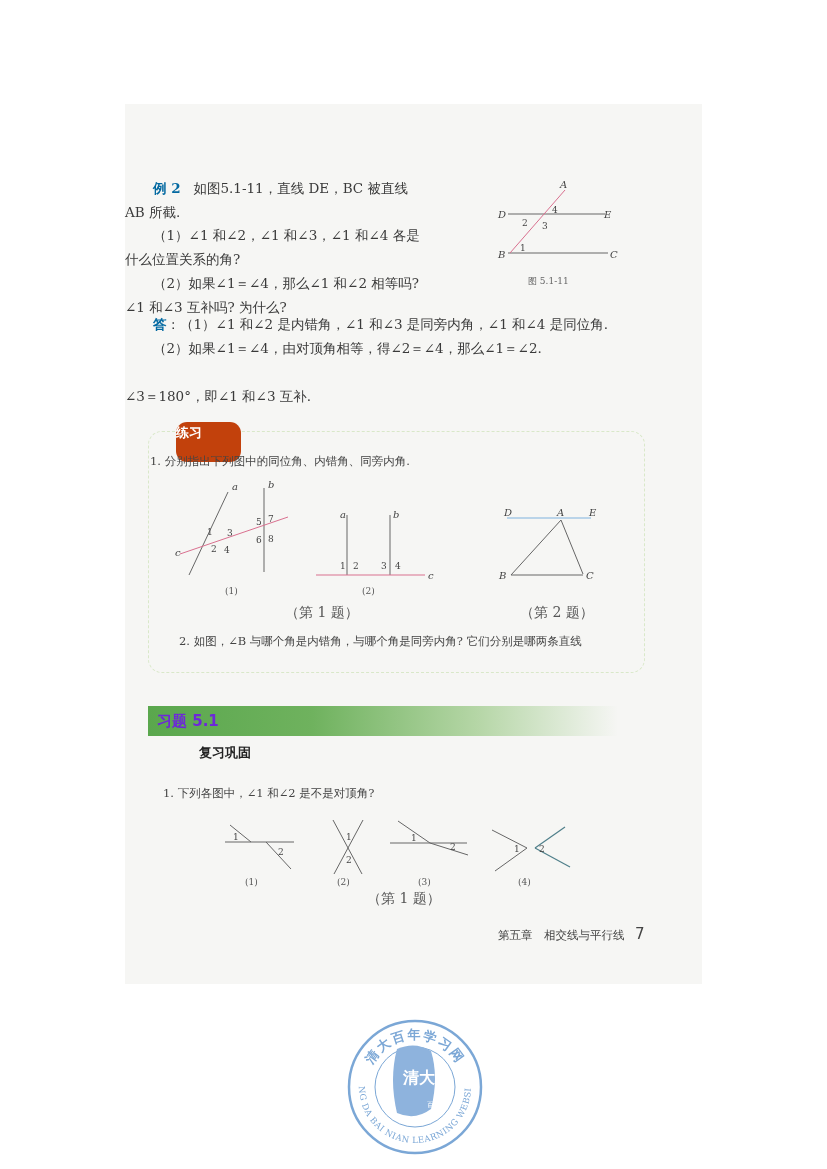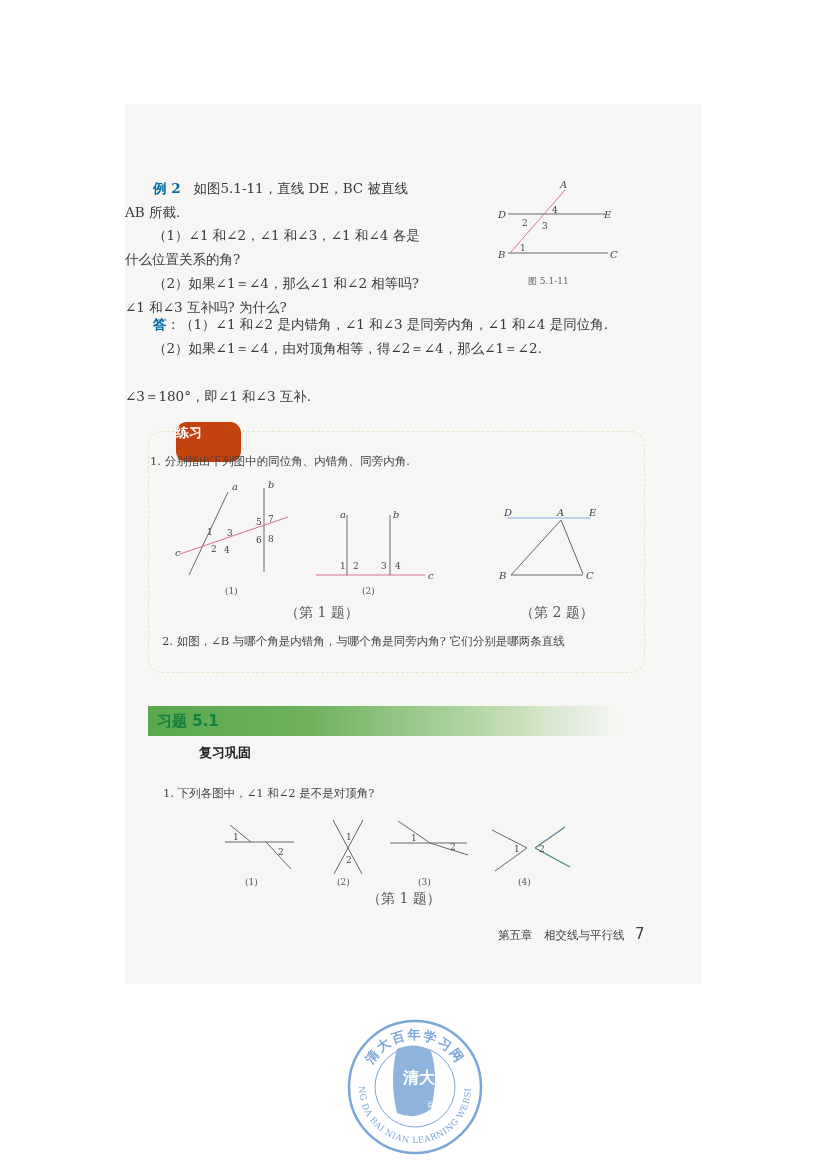--- a/index.html
+++ b/index.html
@@ -6,21 +6,21 @@
   body{width:827px;height:1169px;background:#ffffff;position:relative;font-family:"DejaVu Serif",serif;color:#333;overflow:hidden;}
   .page{position:absolute;left:125px;top:104px;width:577px;height:880px;background:#f6f6f4;}
   .abs{position:absolute;}
   .txt{font-size:13.5px;line-height:24px;color:#3a3a3a;white-space:nowrap;}
   .blue{color:#0369a1;font-weight:bold;}
   .small{font-size:11.5px;color:#444;}
   .cap{font-size:14px;color:#555;}
   .practice{position:absolute;left:23px;top:327px;width:495px;height:240px;border:1.5px dashed #d9e8c9;border-radius:14px;}
   .tag{position:absolute;left:51px;top:318px;width:65px;height:40px;border-radius:11px;background:#c2410c;color:#fff;font-family:"DejaVu Sans",sans-serif;font-weight:bold;font-size:13px;line-height:22px;}
   .sec-bar{position:absolute;left:23px;top:602px;width:470px;height:30px;background:linear-gradient(90deg,#5aa74d 0%,#6fb25e 35%,#b5d6a6 70%,rgba(246,246,244,0) 100%);}
-  .sec-title{position:absolute;left:32px;top:604px;color:#15803d;font-family:"DejaVu Sans",sans-serif;font-weight:bold;font-size:15px;line-height:26px;}
+  .sec-title{position:absolute;left:32px;top:604px;color:#6d28d9;font-family:"DejaVu Sans",sans-serif;font-weight:bold;font-size:15px;line-height:26px;}
   .sub{font-family:"DejaVu Sans",sans-serif;font-weight:bold;font-size:13px;color:#222;}
   .footer{font-size:11.5px;color:#444;}
   .pgnum{font-family:"DejaVu Sans",sans-serif;font-size:15px;color:#444;}
   svg text{font-family:"DejaVu Serif",serif;}
 </style>
 </head>
 <body>
 
 <div class="page">
 
@@ -96,21 +96,21 @@
     <line x1="66" y1="11" x2="88" y2="65" stroke="#666" stroke-width="1"></line>
     <line x1="16" y1="66" x2="88" y2="66" stroke="#666" stroke-width="1"></line>
     <text x="9" y="7" font-size="10" font-style="italic" fill="#444">D</text>
     <text x="62" y="7" font-size="10" font-style="italic" fill="#444">A</text>
     <text x="94" y="7" font-size="10" font-style="italic" fill="#444">E</text>
     <text x="4" y="70" font-size="10" font-style="italic" fill="#444">B</text>
     <text x="91" y="70" font-size="10" font-style="italic" fill="#444">C</text>
   </svg>
   <div class="abs cap" style="left:395px;top:500px;">（第 2 题）</div>
 
-  <div class="abs small" style="left:26px;top:526px;line-height:22px;padding-left:11px;">2. 如图，∠B 与哪个角是内错角，与哪个角是同旁内角? 它们分别是哪两条直线</div>
+  <div class="abs small" style="left:43px;top:526px;line-height:22px;padding-left:11px;">2. 如图，∠B 与哪个角是内错角，与哪个角是同旁内角? 它们分别是哪两条直线</div>
 
   <div class="sec-bar"></div>
   <div class="sec-title">习题 5.1</div>
 
   <div class="abs sub" style="left:38px;top:640px;margin-left:36px;">复习巩固</div>
   <div class="abs small" style="left:38px;top:682px;">1. 下列各图中，∠1 和∠2 是不是对顶角?</div>
 
   <svg class="abs" style="left:85px;top:706px;" width="370" height="80">
 
     <g>

